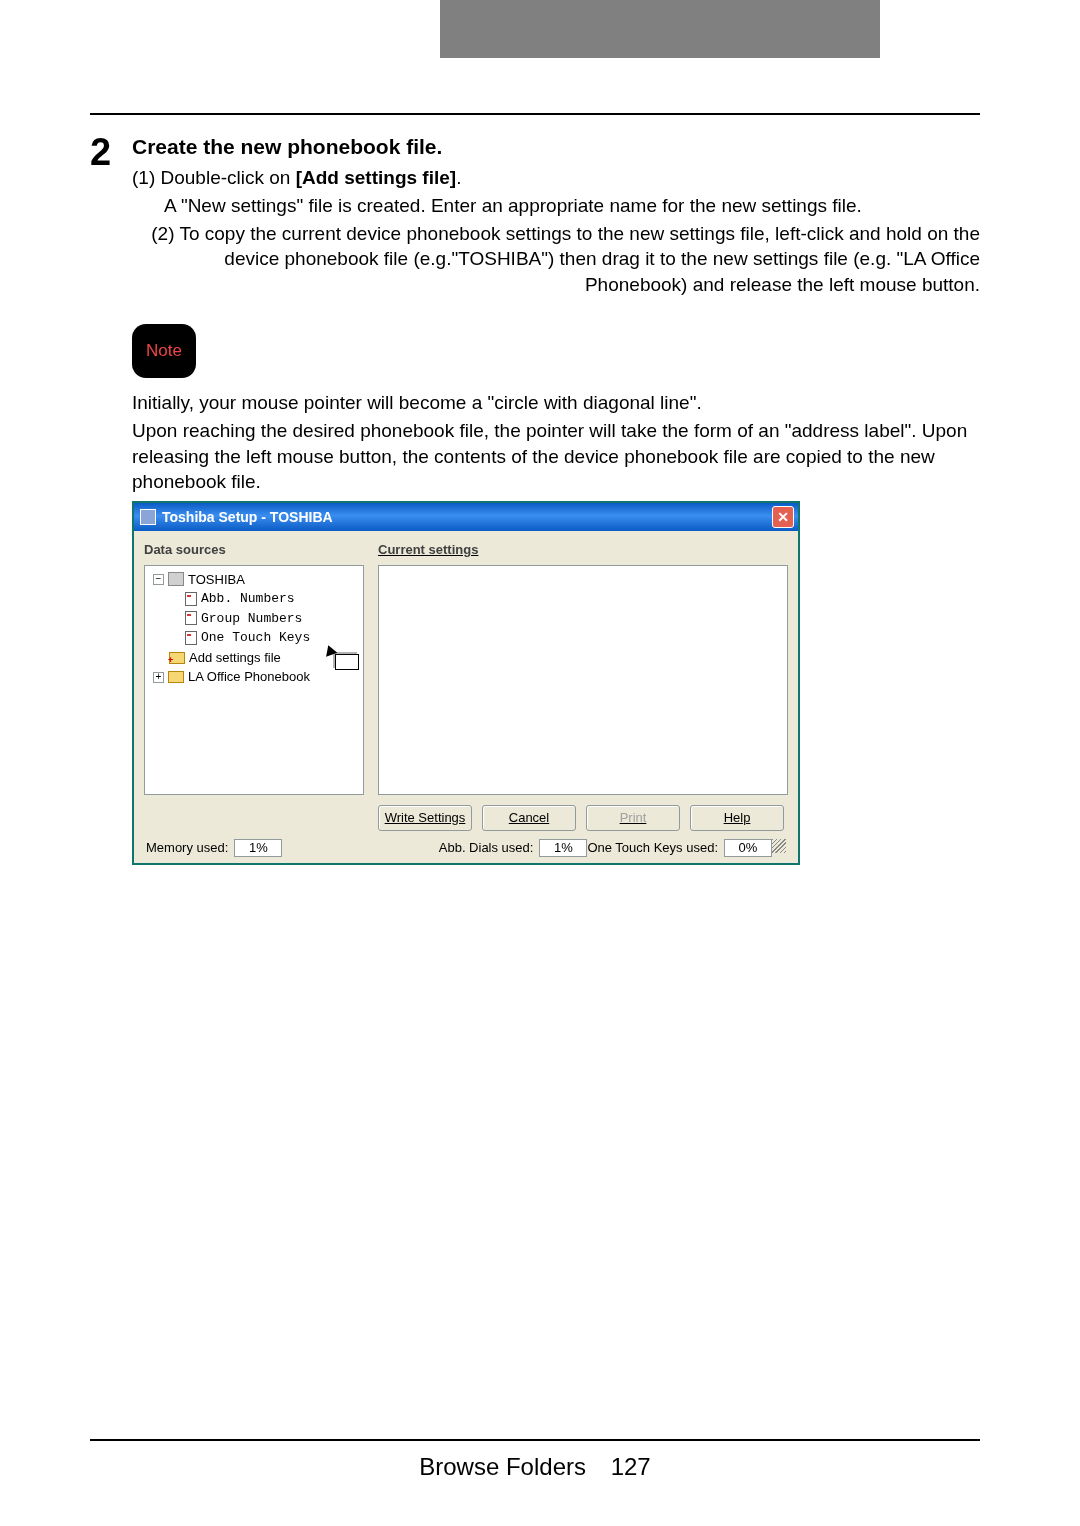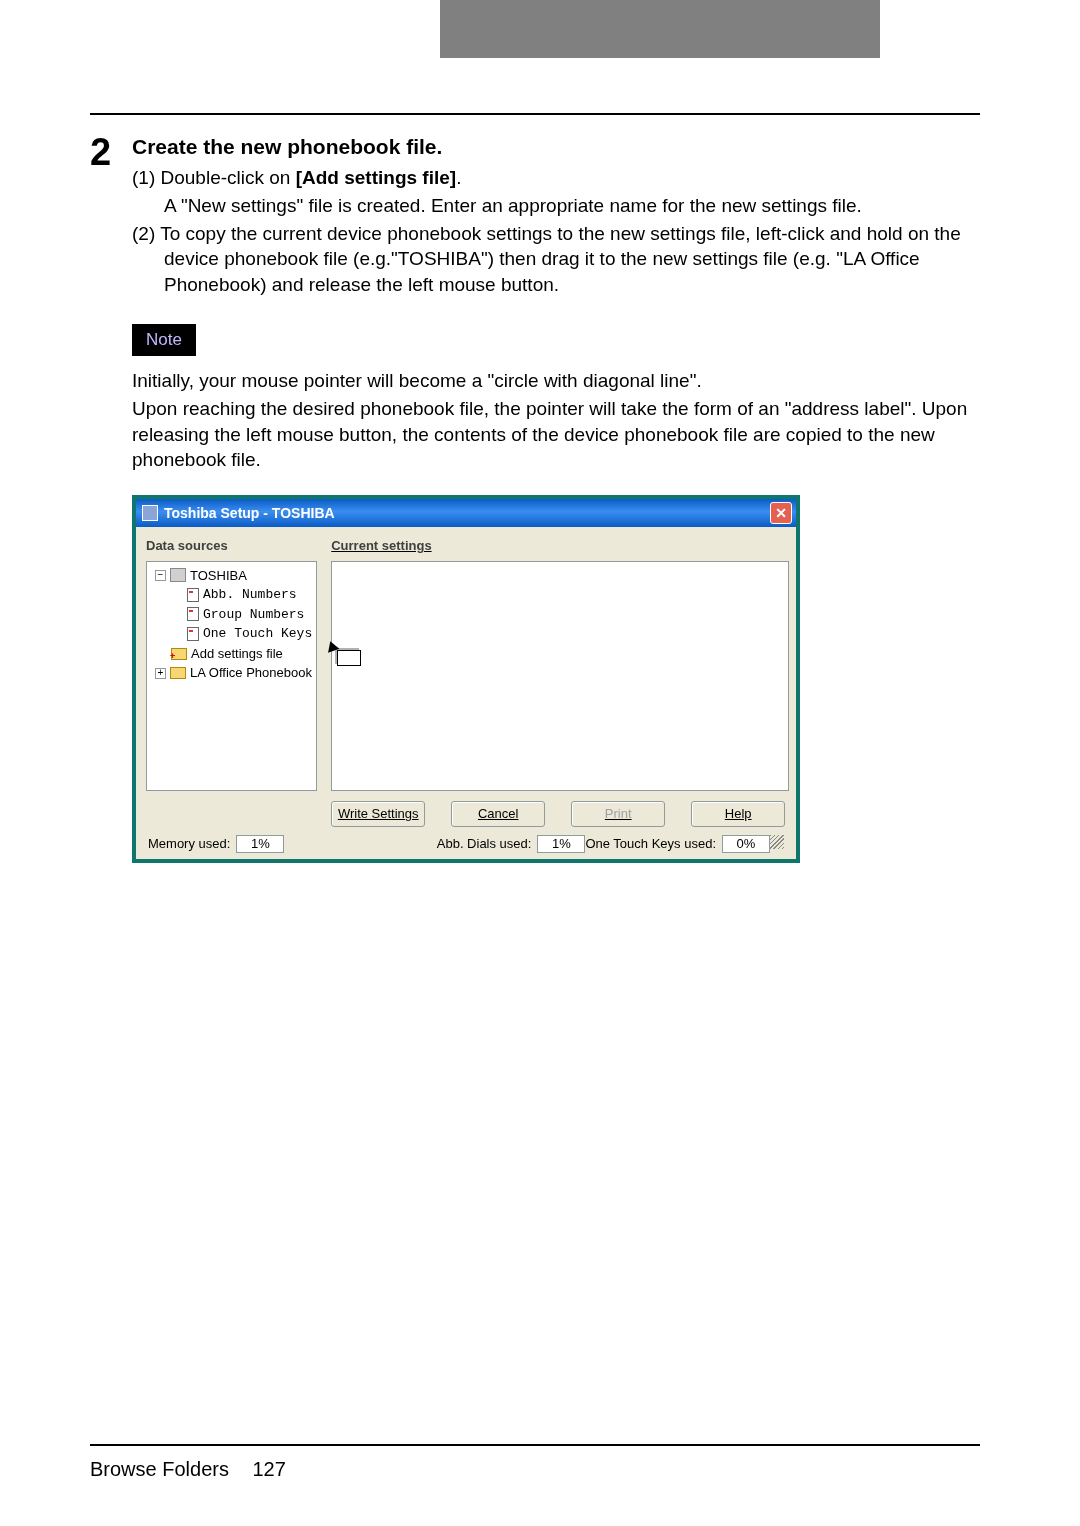--- a/index.html
+++ b/index.html
@@ -60,39 +60,40 @@
     }
     .indent {
       margin-left: 32px;
     }
     .bold {
       font-weight: bold;
     }
     .note-label {
       display: inline-block;
       background: #000;
-      color: #c4b5fd;
-      padding: 5px 14px;
+      color: #ef4444;
+      padding: 16px 14px;
       font-size: 17px;
       margin-top: 24px;
       margin-bottom: 12px;
+      border-radius: 14px;
     }
     .note-text p {
       margin-bottom: 2px;
     }
     .save-section {
       margin-top: 22px;
     }
     .save-section .bold-line {
       font-weight: bold;
     }
     .screenshot {
-      margin-top: 22px;
+      margin-top: 6px;
       width: 668px;
-      border: 4px solid #0f766e;
+      border: 2px solid #0f766e;
       font-family: Tahoma, Arial, sans-serif;
       font-size: 13px;
     }
     .titlebar {
       background: linear-gradient(to bottom, #0a5bc4, #3b8ef0 45%, #0a5bc4);
       color: #fff;
       display: flex;
       align-items: center;
       justify-content: space-between;
       padding: 4px 4px 4px 6px;
@@ -239,21 +240,21 @@
       transform: rotate(-20deg);
     }
     .settings-panel {
       background: #fff;
       border: 1px solid #919b9c;
       height: 230px;
     }
     .button-row {
       display: flex;
       justify-content: flex-end;
-      gap: 26px;
+      gap: 10px;
       margin-top: 10px;
       padding-right: 4px;
     }
     .win-btn {
       min-width: 94px;
       height: 26px;
       background: #ece9d8;
       border: 1px solid #919b9c;
       border-radius: 3px;
       font-size: 13px;
@@ -307,22 +308,22 @@
       bottom: 45px;
       left: 90px;
       right: 100px;
     }
     .horiz-rule-bot {
       border: none;
       border-top: 2px solid #000;
       margin-bottom: 12px;
     }
     .footer-text {
-      text-align: left;
-      font-size: 20px;
+      text-align: center;
+      font-size: 24px;
     }
     .footer-text .pn {
       margin-left: 18px;
     }
   </style>
 </head>
 <body>
 
 <div class="header-bar">
   <div class="header-gray"></div>
@@ -332,21 +333,21 @@
   <hr class="horiz-rule-top">
 
   <div class="step-container">
     <div class="step-number">2</div>
     <div class="step-body">
       <div class="step-title">Create the new phonebook file.</div>
       <div class="substep">
         <span>(1) Double-click on </span><span class="bold">[Add settings file]</span><span>.</span>
       </div>
       <div class="substep indent">A "New settings" file is created. Enter an appropriate name for the new settings file.</div>
-      <div class="substep" style="padding-left:0; text-indent:-32px; margin-left:32px;">(2) To copy the current device phonebook settings to the new settings file, left-click and hold on the device phonebook file (e.g."TOSHIBA") then drag it to the new settings file (e.g. "LA Office Phonebook) and release the left mouse button.</div>
+      <div class="substep" style="padding-left:0; text-indent:-32px; margin-left:32px;text-align:right;">(2) To copy the current device phonebook settings to the new settings file, left-click and hold on the device phonebook file (e.g."TOSHIBA") then drag it to the new settings file (e.g. "LA Office Phonebook) and release the left mouse button.</div>
 
       <div class="note-label">Note</div>
       <div class="note-text">
         <p>Initially, your mouse pointer will become a "circle with diagonal line".</p>
         <p>Upon reaching the desired phonebook file, the pointer will take the form of an "address label". Upon releasing the left mouse button, the contents of the device phonebook file are copied to the new phonebook file.</p>
       </div>
 
 
       
       <div class="screenshot">

